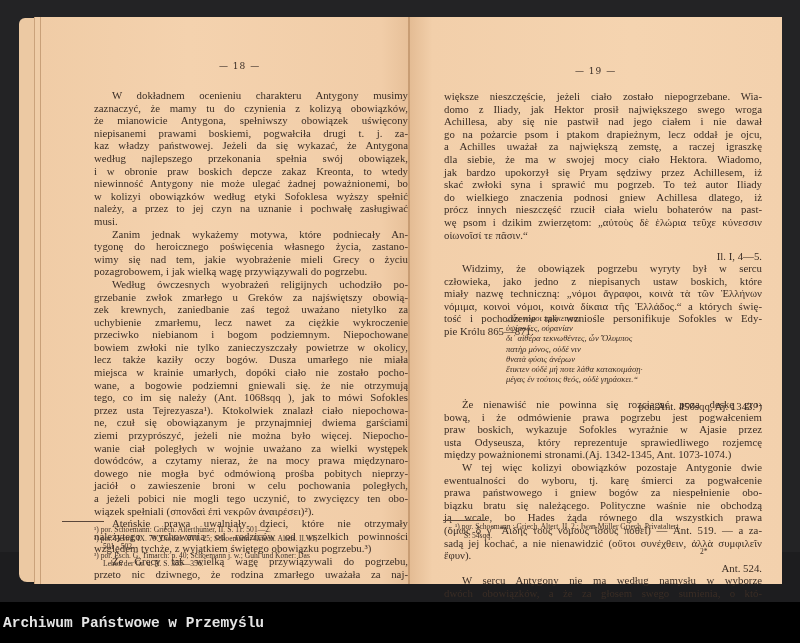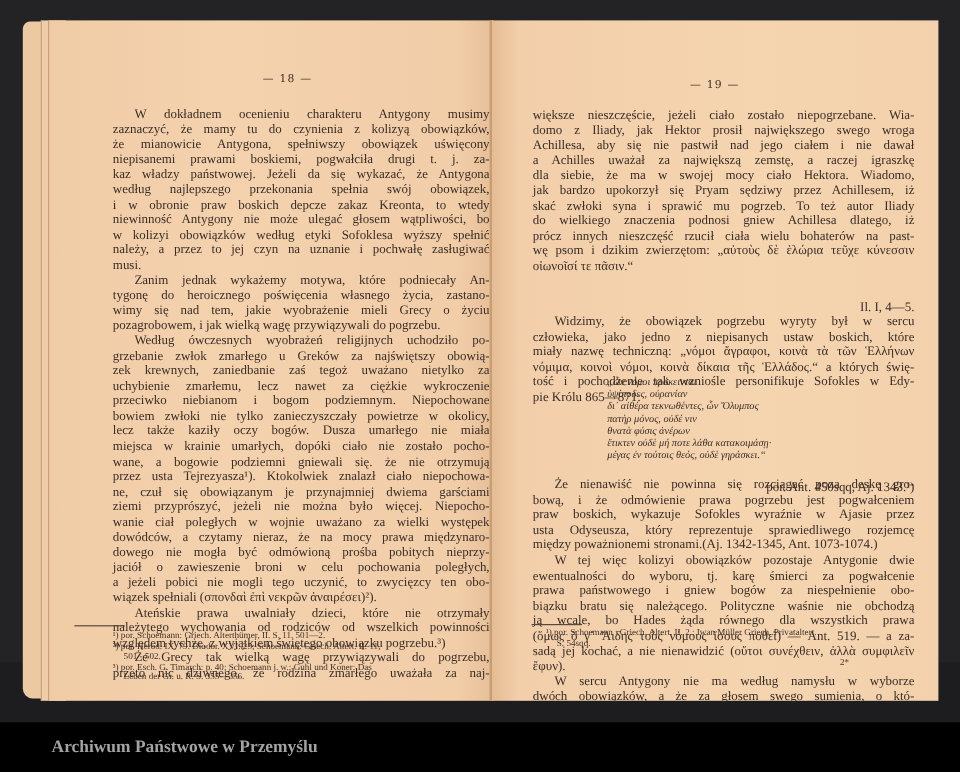--- a/index.html
+++ b/index.html
@@ -71,22 +71,22 @@
     .signature {
       position: absolute; font-size: 7.5px; color: #3e3129;
       font-family: "Liberation Serif", serif;
     }
     .bottom-bar {
       position: absolute; left: 0; top: 602px; width: 800px; height: 41px;
       background: #000;
     }
     .archive-label {
       position: absolute; left: 3px; top: 13px;
-      font-family: Liberation Serif, serif;
-      font-weight: bold; font-size: 14.5px; color: #a3a3a3; margin-left: 40px;
+      font-family: Liberation Mono, monospace;
+      font-weight: bold; font-size: 14.5px; color: #e5e5e5;
     }
     .quote-block {
       position: absolute;
       font-family: "Liberation Serif", serif;
       font-style: italic; font-size: 8.6px; line-height: 10.2px; color: #3a2d25;
       white-space: nowrap;
     }
   </style>
 </head>
 <body>
@@ -98,37 +98,38 @@
   <div class="page page-left">
     <div class="folio" style="left:178px; top:44px;">— 18 —</div>
     <div class="text-block" id="left-text" style="left:53px; top:72px; width:314px;">
         <span class="line indent">W dokładnem ocenieniu charakteru Antygony musimy</span>
         <span class="line">zaznaczyć, że mamy tu do czynienia z kolizyą obowiązków,</span>
         <span class="line">że mianowicie Antygona, spełniwszy obowiązek uświęcony</span>
         <span class="line">niepisanemi prawami boskiemi, pogwałciła drugi t. j. za-</span>
         <span class="line">kaz władzy państwowej. Jeżeli da się wykazać, że Antygona</span>
         <span class="line">według najlepszego przekonania spełnia swój obowiązek,</span>
         <span class="line">i w obronie praw boskich depcze zakaz Kreonta, to wtedy</span>
-        <span class="line">niewinność Antygony nie może ulegać głosem wątpliwości, bo</span>
+        <span class="line">niewinność Antygony nie może ulegać żadnej poważnionemi, bo</span>
         <span class="line">w kolizyi obowiązków według etyki Sofoklesa wyższy spełnić</span>
         <span class="line">należy, a przez to jej czyn na uznanie i pochwałę zasługiwać</span>
         <span class="line last">musi.</span>
         <span class="line indent">Zanim jednak wykażemy motywa, które podniecały An-</span>
         <span class="line">tygonę do heroicznego poświęcenia własnego życia, zastano-</span>
         <span class="line">wimy się nad tem, jakie wyobrażenie mieli Grecy o życiu</span>
         <span class="line last">pozagrobowem, i jak wielką wagę przywiązywali do pogrzebu.</span>
         <span class="line indent">Według ówczesnych wyobrażeń religijnych uchodziło po-</span>
         <span class="line">grzebanie zwłok zmarłego u Greków za najświętszy obowią-</span>
         <span class="line">zek krewnych, zaniedbanie zaś tegoż uważano nietylko za</span>
         <span class="line">uchybienie zmarłemu, lecz nawet za ciężkie wykroczenie</span>
         <span class="line">przeciwko niebianom i bogom podziemnym. Niepochowane</span>
         <span class="line">bowiem zwłoki nie tylko zanieczyszczały powietrze w okolicy,</span>
         <span class="line">lecz także kaziły oczy bogów. Dusza umarłego nie miała</span>
         <span class="line">miejsca w krainie umarłych, dopóki ciało nie zostało pocho-</span>
         <span class="line">wane, a bogowie podziemni gniewali się. że nie otrzymują</span>
+        <span class="line">tego, co im się należy (Ant. 1068sqq ), jak to mówi Sofokles</span>
         <span class="line">przez usta Tejrezyasza¹). Ktokolwiek znalazł ciało niepochowa-</span>
         <span class="line">ne, czuł się obowiązanym je przynajmniej dwiema garściami</span>
         <span class="line">ziemi przyprószyć, jeżeli nie można było więcej. Niepocho-</span>
         <span class="line">wanie ciał poległych w wojnie uważano za wielki występek</span>
         <span class="line">dowódców, a czytamy nieraz, że na mocy prawa międzynaro-</span>
         <span class="line">dowego nie mogła być odmówioną prośba pobitych nieprzy-</span>
         <span class="line">jaciół o zawieszenie broni w celu pochowania poległych,</span>
         <span class="line">a jeżeli pobici nie mogli tego uczynić, to zwycięzcy ten obo-</span>
         <span class="line last">wiązek spełniali (σπονδαὶ ἐπὶ νεκρῶν ἀναιρέσει)²).</span>
         <span class="line indent">Ateńskie prawa uwalniały dzieci, które nie otrzymały</span>
@@ -149,20 +150,21 @@
 
   <div class="gutter"></div>
 
   <div class="page page-right">
     <div class="folio" style="left:165px; top:49px;">— 19 —</div>
 
     <div class="text-block" id="right-top" style="left:34px; top:73px; width:318px;">
         <span class="line">większe nieszczęście, jeżeli ciało zostało niepogrzebane. Wia-</span>
         <span class="line">domo z Iliady, jak Hektor prosił największego swego wroga</span>
         <span class="line">Achillesa, aby się nie pastwił nad jego ciałem i nie dawał</span>
+        <span class="line">go na pożarcie psom i ptakom drapieżnym, lecz oddał je ojcu,</span>
         <span class="line">a Achilles uważał za największą zemstę, a raczej igraszkę</span>
         <span class="line">dla siebie, że ma w swojej mocy ciało Hektora. Wiadomo,</span>
         <span class="line">jak bardzo upokorzył się Pryam sędziwy przez Achillesem, iż</span>
         <span class="line">skać zwłoki syna i sprawić mu pogrzeb. To też autor Iliady</span>
         <span class="line">do wielkiego znaczenia podnosi gniew Achillesa dlatego, iż</span>
         <span class="line">prócz innych nieszczęść rzucił ciała wielu bohaterów na past-</span>
         <span class="line">wę psom i dzikim zwierzętom: „αὐτοὺς δὲ ἑλώρια τεῦχε κύνεσσιν</span>
         <span class="line last">οἰωνοῖσί τε πᾶσιν.“</span>
       </div>
     <div class="text-block right" style="left:34px; top:233px; width:318px;">
@@ -198,20 +200,21 @@
         <span class="line">usta Odyseusza, który reprezentuje sprawiedliwego rozjemcę</span>
         <span class="line last">między poważnionemi stronami.(Aj. 1342-1345, Ant. 1073-1074.)</span>
         <span class="line indent">W tej więc kolizyi obowiązków pozostaje Antygonie dwie</span>
         <span class="line">ewentualności do wyboru, tj. karę śmierci za pogwałcenie</span>
         <span class="line">prawa państwowego i gniew bogów za niespełnienie obo-</span>
         <span class="line">biązku bratu się należącego. Polityczne waśnie nie obchodzą</span>
         <span class="line">ją wcale, bo Hades żąda równego dla wszystkich prawa</span>
         <span class="line">(ὅμως ὅ γ᾽ Ἅιδης τοὺς νόμους ἴσους ποθεῖ) — Ant. 519. — a za-</span>
         <span class="line">sadą jej kochać, a nie nienawidzić (οὔτοι συνέχθειν, ἀλλὰ συμφιλεῖν</span>
         <span class="line last">ἔφυν).</span>
+        <span class="line right">Ant. 524.</span>
         <span class="line indent">W sercu Antygony nie ma według namysłu w wyborze</span>
         <span class="line">dwóch obowiązków, a że za głosem swego sumienia, o któ-</span>
       </div>
 
     <div class="footnote-rule" style="left:33px; top:503px;"></div>
     <div class="footnotes" id="right-fn" style="left:45px; top:506px; width:310px;">
         <span class="fn"><span>¹) </span><span>por. Schoemann : Griech. Altert. II. 2.; Iwan Müller   Griech. Privataltert.</span></span>
         <span class="fn cont">S. 54sqq.</span>
       </div>
     <div class="signature" style="left:290px; top:530px;">2*</div>

